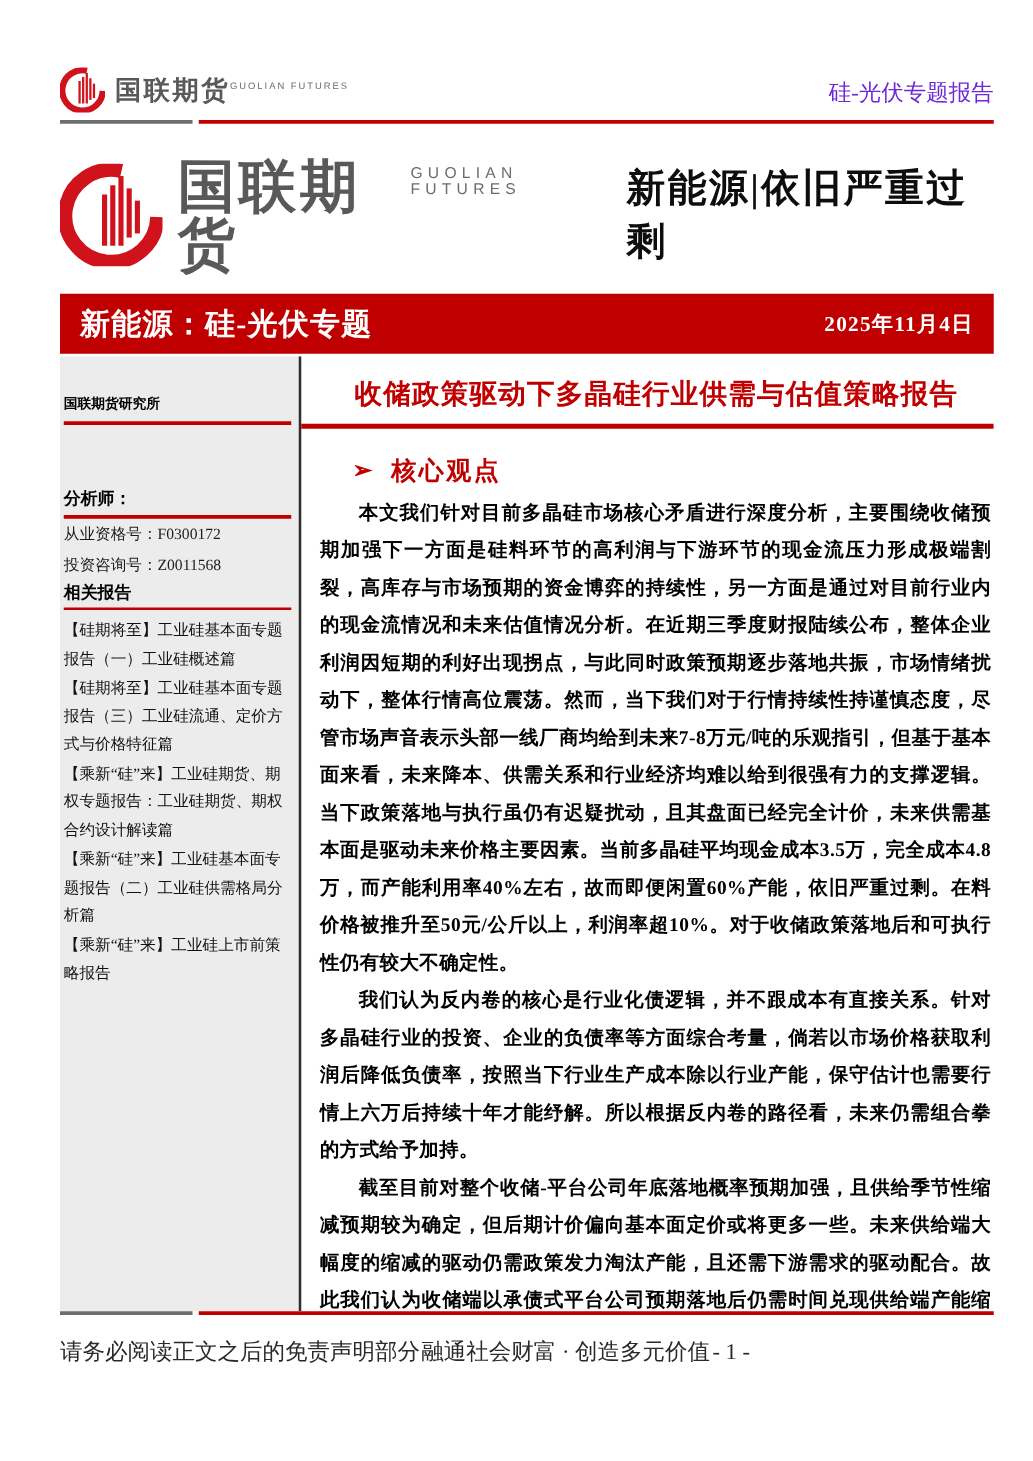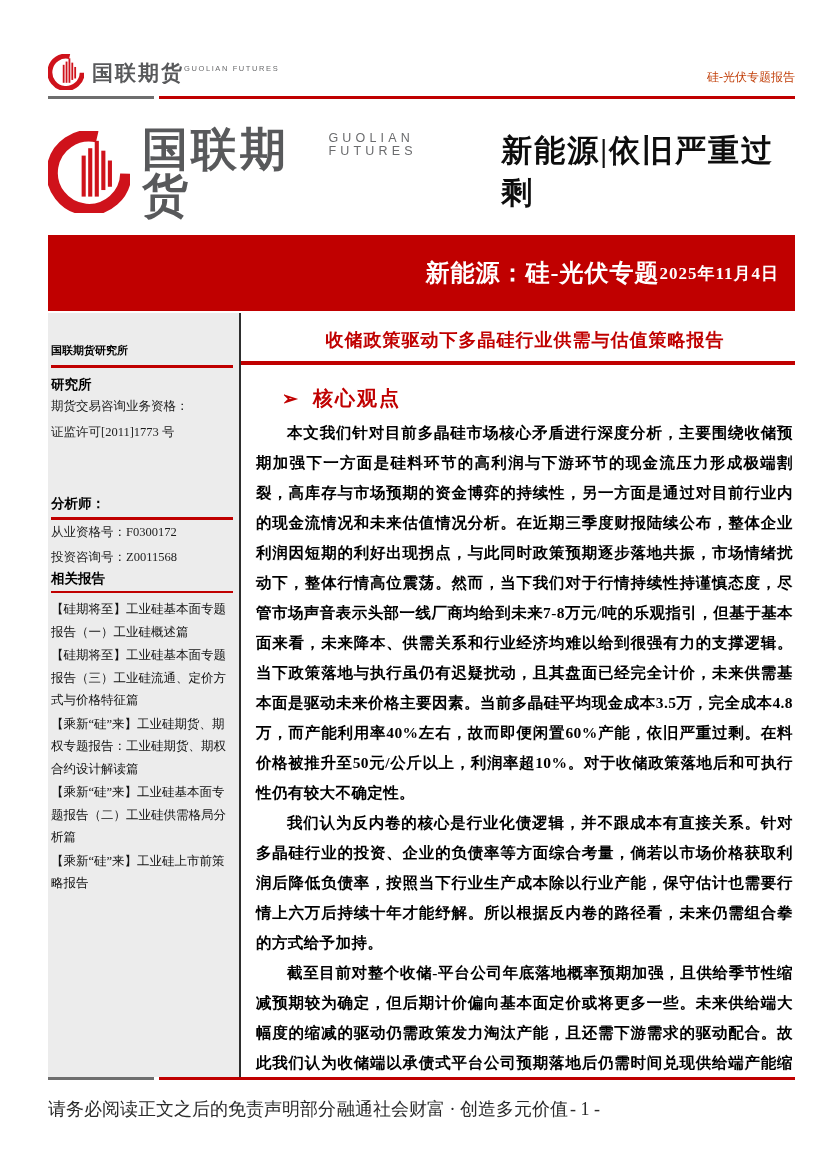--- a/index.html
+++ b/index.html
@@ -13,53 +13,53 @@
   .logo-icon{display:inline-block;line-height:0;}
   .logo-icon.sm svg{width:36px;height:36px;}
   .logo-icon.lg svg{width:82px;height:82px;}
   .logo-stack{display:flex;flex-direction:row;line-height:1;}
   .logo-cn{font-family:"Liberation Sans","DejaVu Sans",sans-serif;font-weight:bold;color:#58595b;}
   .logo-en{font-family:"Liberation Sans","DejaVu Sans",sans-serif;color:#6a6b6d;}
   .sm .logo-cn,.logo-stack.sm .logo-cn{font-size:21px;letter-spacing:2px;}
   .logo-stack.sm .logo-en{font-size:7.5px;letter-spacing:1.6px;margin-top:3px;}
   .logo-stack.lg .logo-cn{font-size:46px;letter-spacing:3px;}
   .logo-stack.lg .logo-en{font-size:12.5px;letter-spacing:4.2px;margin-top:6px;}
-  .header-label{font-size:12px;color:#c2410c;padding-bottom:4px;}
+  .header-label{font-size:18px;color:#6d28d9;padding-bottom:4px;}
 
   .brand-rule{display:flex;height:3px;margin-top:6px;}
   .brand-rule .rule-gray{width:106px;background:#6e6e6e;}
   .brand-rule .rule-red{flex:1;background:#c00000;margin-left:5px;}
 
   
   .masthead{margin-top:23px;height:100px;display:flex;align-items:center;justify-content:space-between;}
   .masthead-left{display:flex;align-items:center;gap:12px;}
   .series-title{font-size:31px;font-weight:bold;color:#0d0d0d;letter-spacing:2px;}
 
   
-  .banner{margin-top:13px;height:76px;background:#c00000;color:#fff;display:flex;align-items:center;justify-content:flex-end;padding:0 16px;box-sizing:border-box;}
+  .banner{margin-top:13px;height:48px;background:#c00000;color:#fff;display:flex;align-items:center;justify-content:space-between;padding:0 16px;box-sizing:border-box;}
   .banner-title{font-size:24px;font-weight:bold;letter-spacing:1px;}
   .banner-date{font-size:17px;font-weight:bold;letter-spacing:1px;}
 
   
   .content{display:flex;height:764px;margin-top:2px;overflow:hidden;}
   .sidebar{width:193px;box-sizing:border-box;background:#ececec;border-right:2px solid #2e2e2e;padding:0 6px 0 3px;flex-shrink:0;}
   .institute{padding-top:30px;padding-bottom:7px;font-size:11px;font-weight:bold;border-bottom:3px solid #c00000;font-family:"Liberation Sans","DejaVu Sans",sans-serif;}
   .side-block-title{font-size:13.5px;font-weight:bold;font-family:"Liberation Sans","DejaVu Sans",sans-serif;}
   .office{margin-top:8px;}
   .side-line{font-size:12.5px;line-height:2.05;color:#1c1c1c;}
   .analyst{margin-top:50px;}
   .analyst .side-block-title{border-bottom:3px solid #c00000;padding-bottom:4px;}
   .analyst .side-line{line-height:2.0;}
   .related{margin-top:0;}
   .related .side-block-title{border-bottom:2px solid #c00000;padding-bottom:3px;}
   .related-items{margin-top:5px;}
   .related-item{font-size:12.5px;line-height:1.8;color:#111;margin-bottom:1px;}
 
   .main{flex:1;min-width:0;}
-  .report-title{font-size:18px;font-weight:bold;color:#c00000;text-align:center;padding:15px 0 9px 14px;letter-spacing:1px;margin:0;}
+  .report-title{font-size:22px;font-weight:bold;color:#c00000;text-align:center;padding:15px 0 9px 14px;letter-spacing:1px;margin:0;}
   .red-rule{height:4px;background:#c00000;}
   .main-inner{padding-left:15px;padding-right:2px;}
   .section-heading{margin:20px 0 6px 26px;display:flex;align-items:center;gap:15px;color:#c00000;font-weight:bold;}
   .section-heading .arrow{font-size:19px;line-height:1;}
   .section-heading .heading-text{font-size:20px;letter-spacing:2px;}
   .body-text p{margin:0;font-size:15.5px;font-weight:bold;line-height:30px;text-align:justify;text-indent:2em;letter-spacing:0.4px;}
 
   
   .footer-rule{margin-top:0px;}
   .footer{margin-top:17px;font-size:18px;color:#2a2a2a;display:flex;align-items:baseline;}
@@ -123,25 +123,20 @@
     <div class="banner">
       <span class="banner-title">新能源：硅-光伏专题</span>
       <span class="banner-date">2025年11月4日</span>
     </div>
 
     <div class="content">
 
       <aside class="sidebar">
         <div class="institute">国联期货研究所</div>
 
-        <div class="office">
-          <div class="side-block-title">研究所</div>
-          <div class="side-line">期货交易咨询业务资格：</div>
-          <div class="side-line">证监许可[2011]1773 号</div>
-        </div>
 
         <div class="analyst">
           <div class="side-block-title">分析师：</div>
           <div class="side-line">从业资格号：F0300172</div>
           <div class="side-line">投资咨询号：Z0011568</div>
         </div>
 
         <div class="related">
           <div class="side-block-title">相关报告</div>
           <div class="related-items">

